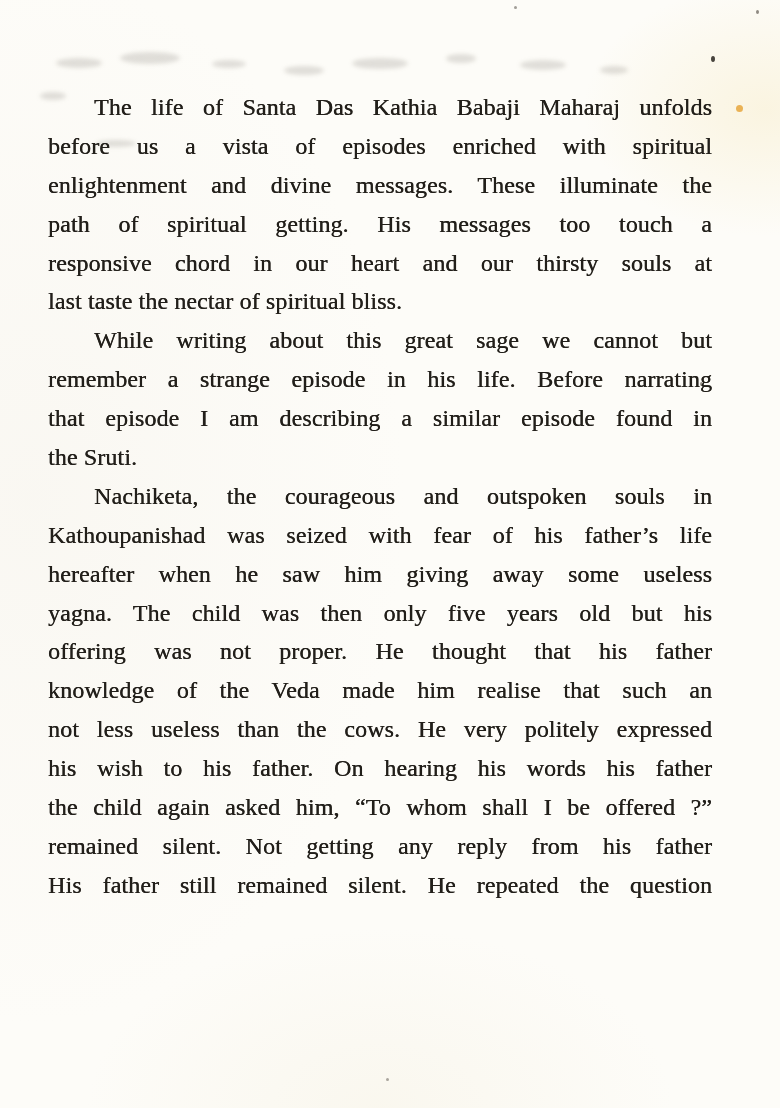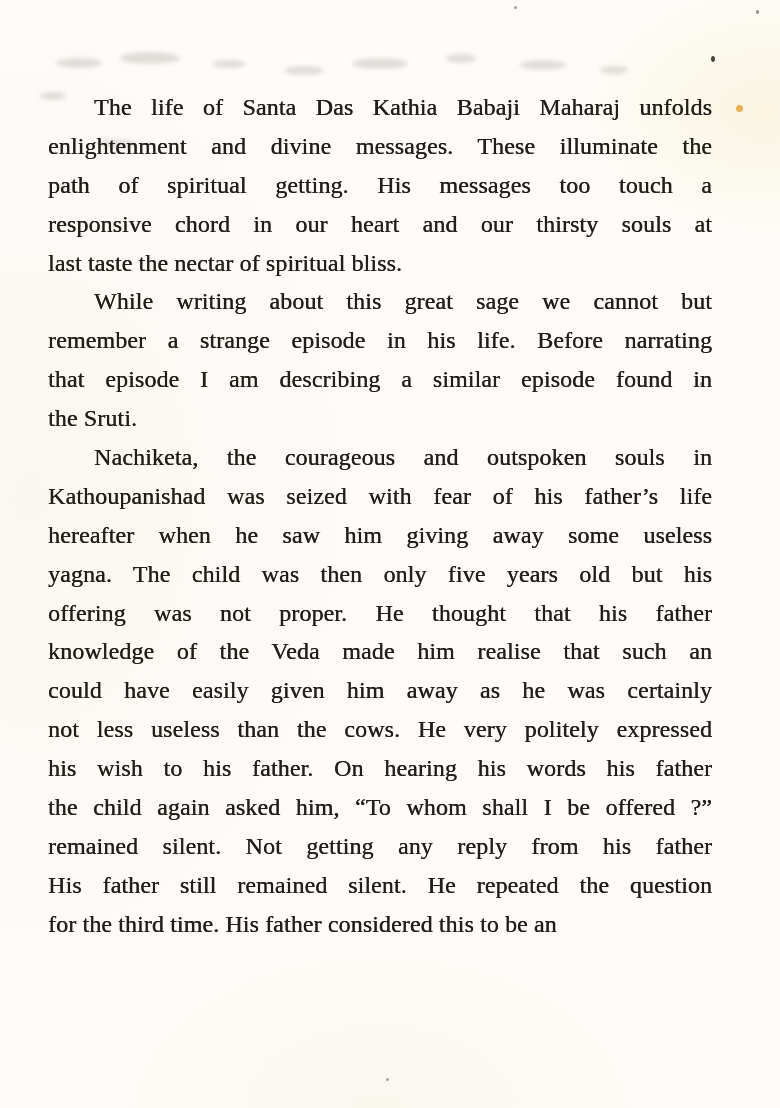--- a/index.html
+++ b/index.html
@@ -64,41 +64,40 @@
     <span class="speck" style="left:514px; top:6px; width:3px; height:3px; background:rgba(70,64,55,0.5);"></span>
     <span class="speck" style="left:700px; top:382px; width:3px; height:4px; background:rgba(70,64,55,0.55);"></span>
     <span class="speck" style="left:386px; top:1078px; width:3px; height:3px; background:rgba(70,64,55,0.45);"></span>
 
     <span class="speck" style="left:736px; top:105px; width:7px; height:7px; background:#e6a63c; opacity:0.85;"></span>
   </div>
 
   <div class="text-block">
     <div class="para">
         <div class="line first">The life of Santa Das Kathia Babaji Maharaj unfolds</div>
+        <div class="line">before us a vista of episodes enriched with spiritual</div>
         <div class="line">enlightenment and divine messages. These illuminate the</div>
         <div class="line">path of spiritual getting. His messages too touch a</div>
         <div class="line">responsive chord in our heart and our thirsty souls at</div>
         <div class="line last">last taste the nectar of spiritual bliss.</div>
       </div>
     <div class="para">
         <div class="line first">While writing about this great sage we cannot but</div>
         <div class="line">remember a strange episode in his life. Before narrating</div>
         <div class="line">that episode I am describing a similar episode found in</div>
         <div class="line last">the Sruti.</div>
       </div>
     <div class="para">
         <div class="line first">Nachiketa, the courageous and outspoken souls in</div>
         <div class="line">Kathoupanishad was seized with fear of his father’s life</div>
         <div class="line">hereafter when he saw him giving away some useless</div>
         <div class="line">yagna. The child was then only five years old but his</div>
         <div class="line">offering was not proper. He thought that his father</div>
         <div class="line">knowledge of the Veda made him realise that such an</div>
-        <div class="line">could have easily given him away as he was certainly</div>
         <div class="line">not less useless than the cows. He very politely expressed</div>
         <div class="line">his wish to his father. On hearing his words his father</div>
         <div class="line">the child again asked him, “To whom shall I be offered ?”</div>
         <div class="line">remained silent. Not getting any reply from his father</div>
         <div class="line">His father still remained silent. He repeated the question</div>
-        <div class="line last">for the third time. His father considered this to be an</div>
       </div>
   </div>
 
 </div>
 
 </body></html>

